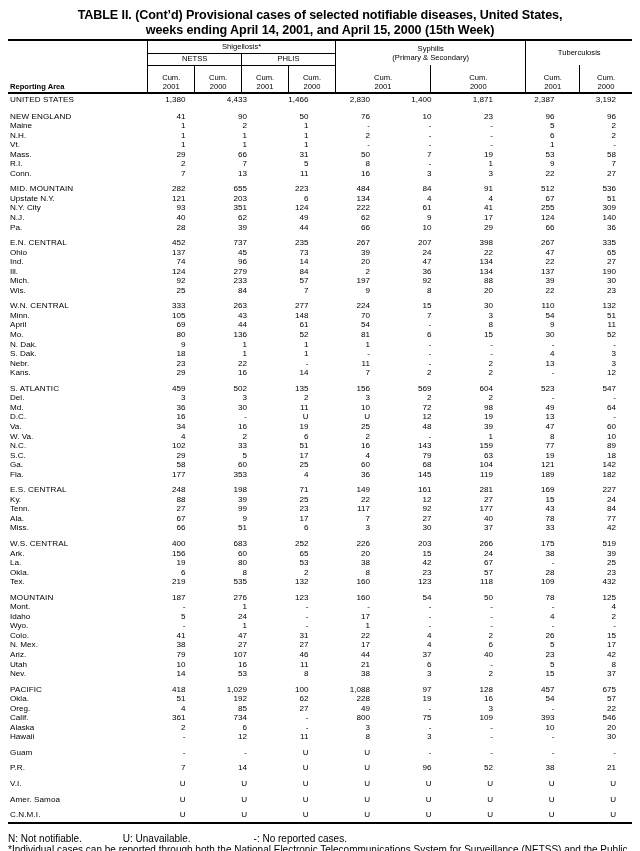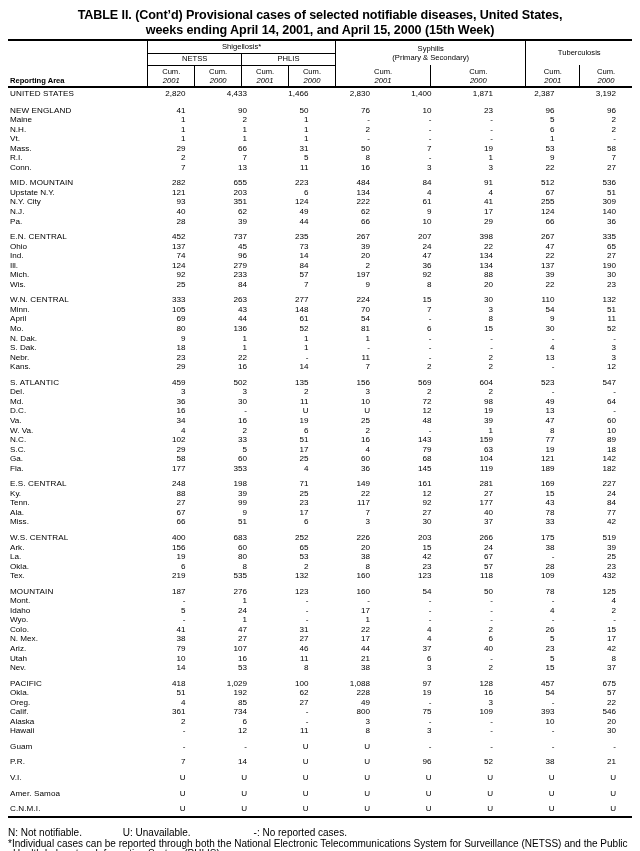--- a/index.html
+++ b/index.html
@@ -41,29 +41,29 @@
     vertical-align: bottom;
     padding: 0;
     font-size: 7.6px;
     line-height: 9.2px;
     white-space: nowrap;
   }
   .hdr .vl  { border-left: 1px solid #000; }
   .hdr .bb  { border-bottom: 1px solid #000; }
   .r1 td { height: 12px; vertical-align: middle; }
   .r2 td { height: 12px; vertical-align: middle; }
-  .r3 td { height: 21px; vertical-align: bottom; padding-bottom: 1px; }
+  .r3 td { height: 27px; vertical-align: bottom; padding-bottom: 1px; }
   .area-cell {
     text-align: left !important;
     font-weight: bold;
     font-size: 8.2px;
     padding-left: 2px !important;
     vertical-align: bottom;
   }
-  .cum2 { display:block;font-style:italic; }
+  .cum2 { display:block; }
 
   
   .data {
     width: 624px;
     border-collapse: collapse;
     font-size: 8.1px;
     line-height: 9.55px;
     margin-top: 1px;
   }
   .data td {
@@ -167,21 +167,21 @@
         </td>
       </tr>
     </tbody>
       </table>
   </div>
 
   <table class="data">
     <tbody id="data-body">
         <tr class="us grp">
           <td class="name">UNITED STATES</td>
-          <td class="num">2,820</td>
+          <td class="num">1,380</td>
           <td class="num">4,433</td>
           <td class="num">1,466</td>
           <td class="num">2,830</td>
           <td class="num">1,400</td>
           <td class="num">1,871</td>
           <td class="num">2,387</td>
           <td class="num">3,192</td>
         </tr>
         <tr class="gap">
           <td colspan="9"></td>

